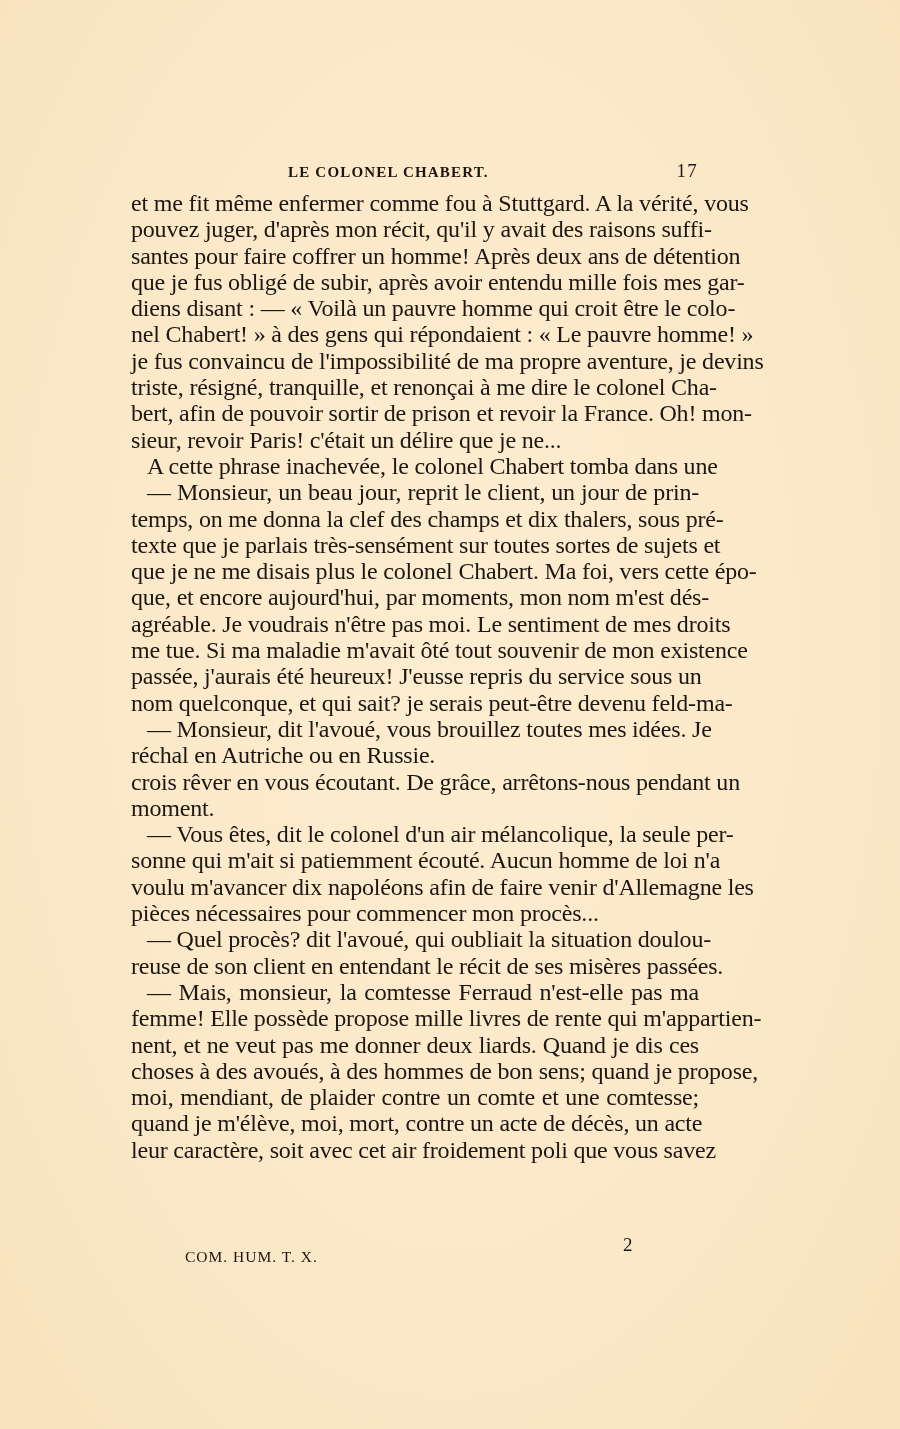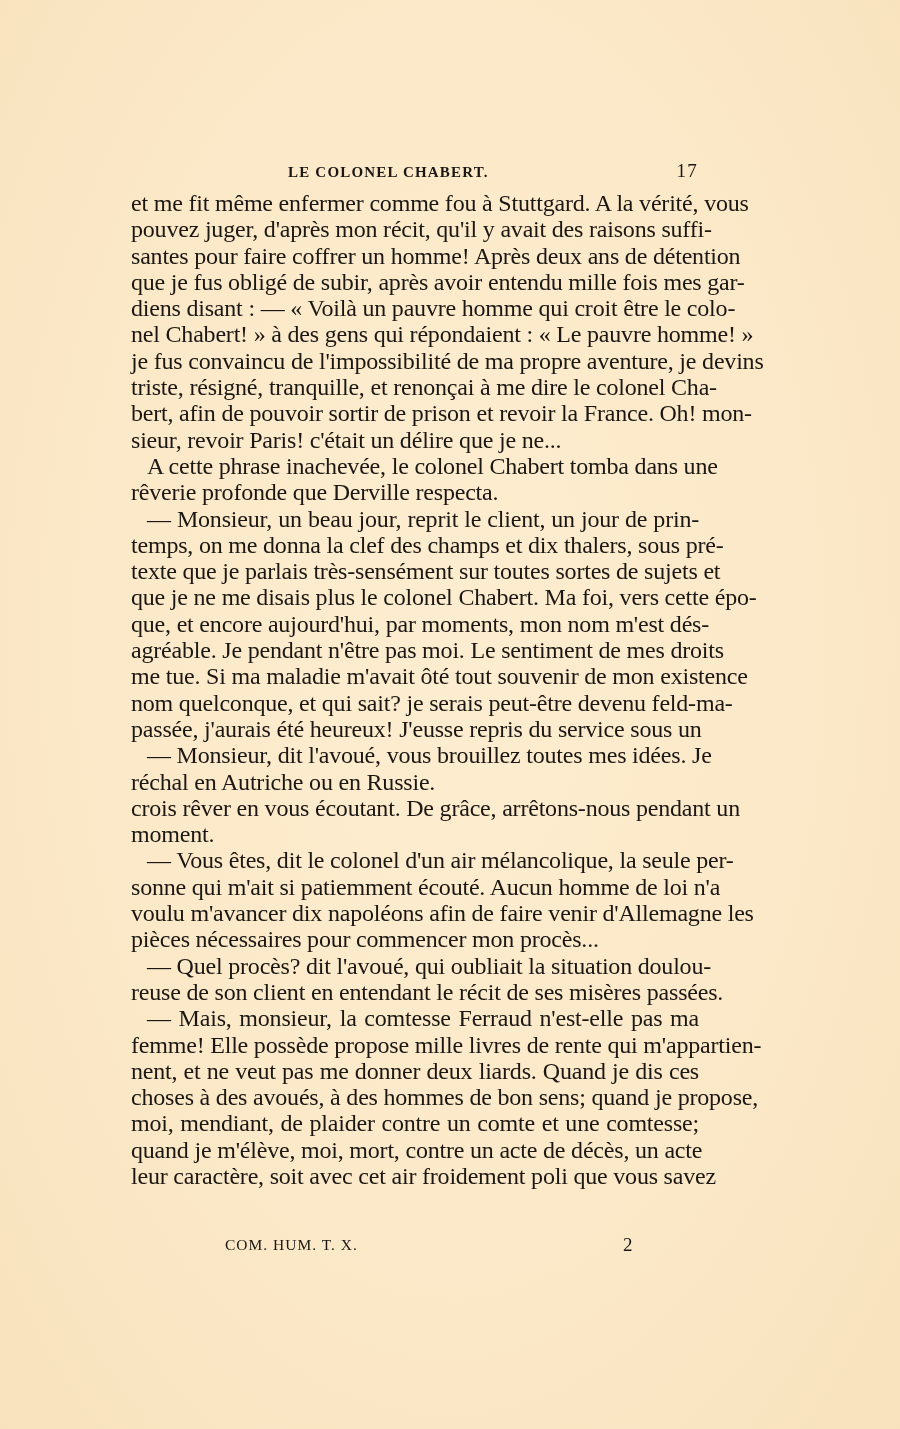--- a/index.html
+++ b/index.html
@@ -79,22 +79,21 @@
       top: 1234px;
       left: 185px;
       width: 460px;
       height: 24px;
       font-size: 15.5px;
       letter-spacing: 1px;
     }
     .footer .signature {
       position: absolute;
       left: 0;
-      top: 2px;
-      margin-left: 40px;
+      top: 14px;
     }
     .footer .sheet-number {
       position: absolute;
       left: 438px;
       top: 0;
       font-size: 19px;
     }
   </style>
 </head>
 <body>
@@ -112,30 +111,29 @@
       <div class="line">pouvez juger, d'après mon récit, qu'il y avait des raisons suffi-</div>
       <div class="line">santes pour faire coffrer un homme! Après deux ans de détention</div>
       <div class="line">que je fus obligé de subir, après avoir entendu mille fois mes gar-</div>
       <div class="line">diens disant : — « Voilà un pauvre homme qui croit être le colo-</div>
       <div class="line">nel Chabert! » à des gens qui répondaient : « Le pauvre homme! »</div>
       <div class="line">je fus convaincu de l'impossibilité de ma propre aventure, je devins</div>
       <div class="line">triste, résigné, tranquille, et renonçai à me dire le colonel Cha-</div>
       <div class="line">bert, afin de pouvoir sortir de prison et revoir la France. Oh! mon-</div>
       <div class="line last">sieur, revoir Paris! c'était un délire que je ne...</div>
       <div class="line indent">A cette phrase inachevée, le colonel Chabert tomba dans une</div>
-      <div class="line last">rêverie profonde que Derville respecta.</div>
       <div class="line indent">— Monsieur, un beau jour, reprit le client, un jour de prin-</div>
       <div class="line">temps, on me donna la clef des champs et dix thalers, sous pré-</div>
       <div class="line">texte que je parlais très-sensément sur toutes sortes de sujets et</div>
       <div class="line">que je ne me disais plus le colonel Chabert. Ma foi, vers cette épo-</div>
       <div class="line">que, et encore aujourd'hui, par moments, mon nom m'est dés-</div>
-      <div class="line">agréable. Je pendant n'être pas moi. Le sentiment de mes droits</div>
+      <div class="line">agréable. Je voudrais n'être pas moi. Le sentiment de mes droits</div>
       <div class="line">me tue. Si ma maladie m'avait ôté tout souvenir de mon existence</div>
+      <div class="line">passée, j'aurais été heureux! J'eusse repris du service sous un</div>
       <div class="line">nom quelconque, et qui sait? je serais peut-être devenu feld-ma-</div>
-      <div class="line">passée, j'aurais été heureux! J'eusse repris du service sous un</div>
       <div class="line indent">— Monsieur, dit l'avoué, vous brouillez toutes mes idées. Je</div>
       <div class="line last">réchal en Autriche ou en Russie.</div>
       <div class="line">crois rêver en vous écoutant. De grâce, arrêtons-nous pendant un</div>
       <div class="line last">moment.</div>
       <div class="line indent">— Vous êtes, dit le colonel d'un air mélancolique, la seule per-</div>
       <div class="line">sonne qui m'ait si patiemment écouté. Aucun homme de loi n'a</div>
       <div class="line">voulu m'avancer dix napoléons afin de faire venir d'Allemagne les</div>
       <div class="line last">pièces nécessaires pour commencer mon procès...</div>
       <div class="line indent">— Quel procès? dit l'avoué, qui oubliait la situation doulou-</div>
       <div class="line last">reuse de son client en entendant le récit de ses misères passées.</div>

